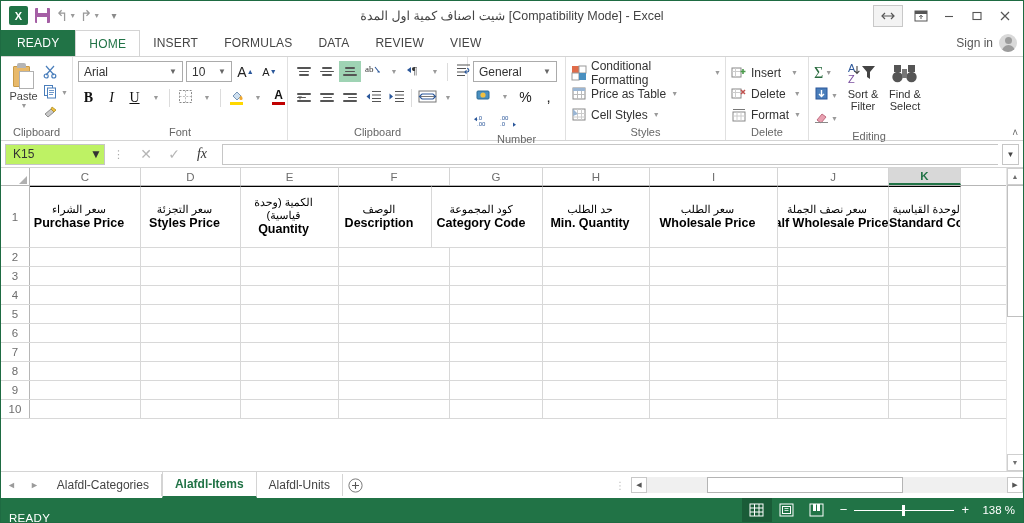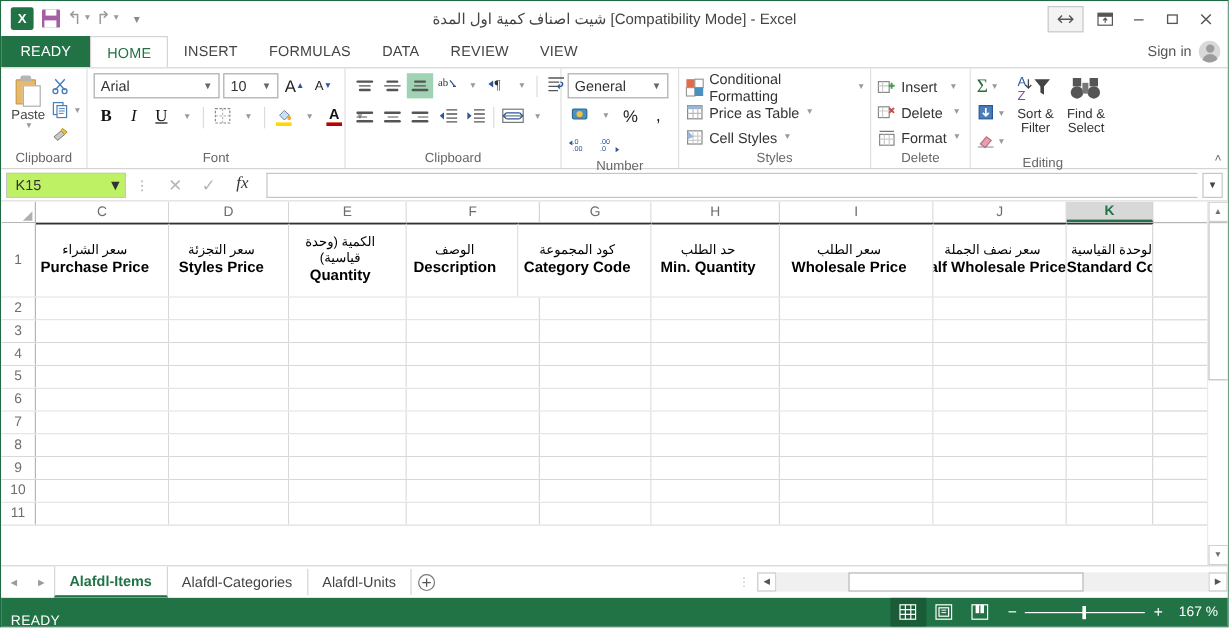--- a/index.html
+++ b/index.html
@@ -841,51 +841,39 @@
           <div class="cell" style="width:111px"></div>
           <div class="cell" style="width:100px"></div>
           <div class="cell" style="width:98px"></div>
           <div class="cell" style="width:111px"></div>
           <div class="cell" style="width:93px"></div>
           <div class="cell" style="width:107px"></div>
           <div class="cell" style="width:128px"></div>
           <div class="cell" style="width:111px"></div>
           <div class="cell" style="width:72px"></div>
         </div>
-        <div class="grow" style="height:19px;">
-          <div class="rh">11</div>
-          <div class="cell" style="width:111px"></div>
-          <div class="cell" style="width:100px"></div>
-          <div class="cell" style="width:98px"></div>
-          <div class="cell" style="width:111px"></div>
-          <div class="cell" style="width:93px"></div>
-          <div class="cell" style="width:107px"></div>
-          <div class="cell" style="width:128px"></div>
-          <div class="cell" style="width:111px"></div>
-          <div class="cell" style="width:72px"></div>
-        </div>
       </div>
     </div>
 
     <div class="vsb">
       <div class="sbbtn">▲</div>
       <div class="vtrack">
         <div class="vthumb"></div>
       </div>
       <div class="sbbtn">▼</div>
     </div>
   </div>
 
   <div class="sheetbar">
     <div class="navbtns">
       <span class="navb">◄</span>
       <span class="navb">►</span>
     </div>
+    <div class="stab">Alafdl-Categories</div>
     <div class="stab act">Alafdl-Items</div>
-    <div class="stab">Alafdl-Categories</div>
     <div class="stab">Alafdl-Units</div>
     <div class="addsheet">
       <svg width="15" height="15" viewBox="0 0 15 15">
           <circle cx="7.5" cy="7.5" r="6.6" fill="none" stroke="#7a7a7a"></circle>
           <path d="M7.5 4v7M4 7.5h7" stroke="#555" stroke-width="1.1"></path>
         </svg>
     </div>
     <div class="hsb">
       <span class="hsb-dots">⋮</span>
       <div class="hbtn">◀</div>
@@ -919,16 +907,16 @@
             <rect x="8" y="1" width="3" height="7" fill="#fff"></rect>
           </svg>
       </div>
       <div class="zoomctl">
         <span class="zsign">−</span>
         <div class="ztrack">
             <div class="zthumb"></div>
           </div>
         <span class="zsign">+</span>
       </div>
-      <span class="zval">167 %</span>
+      <span class="zval">138 %</span>
     </div>
   </div>
 </div>
 
 </body></html>

